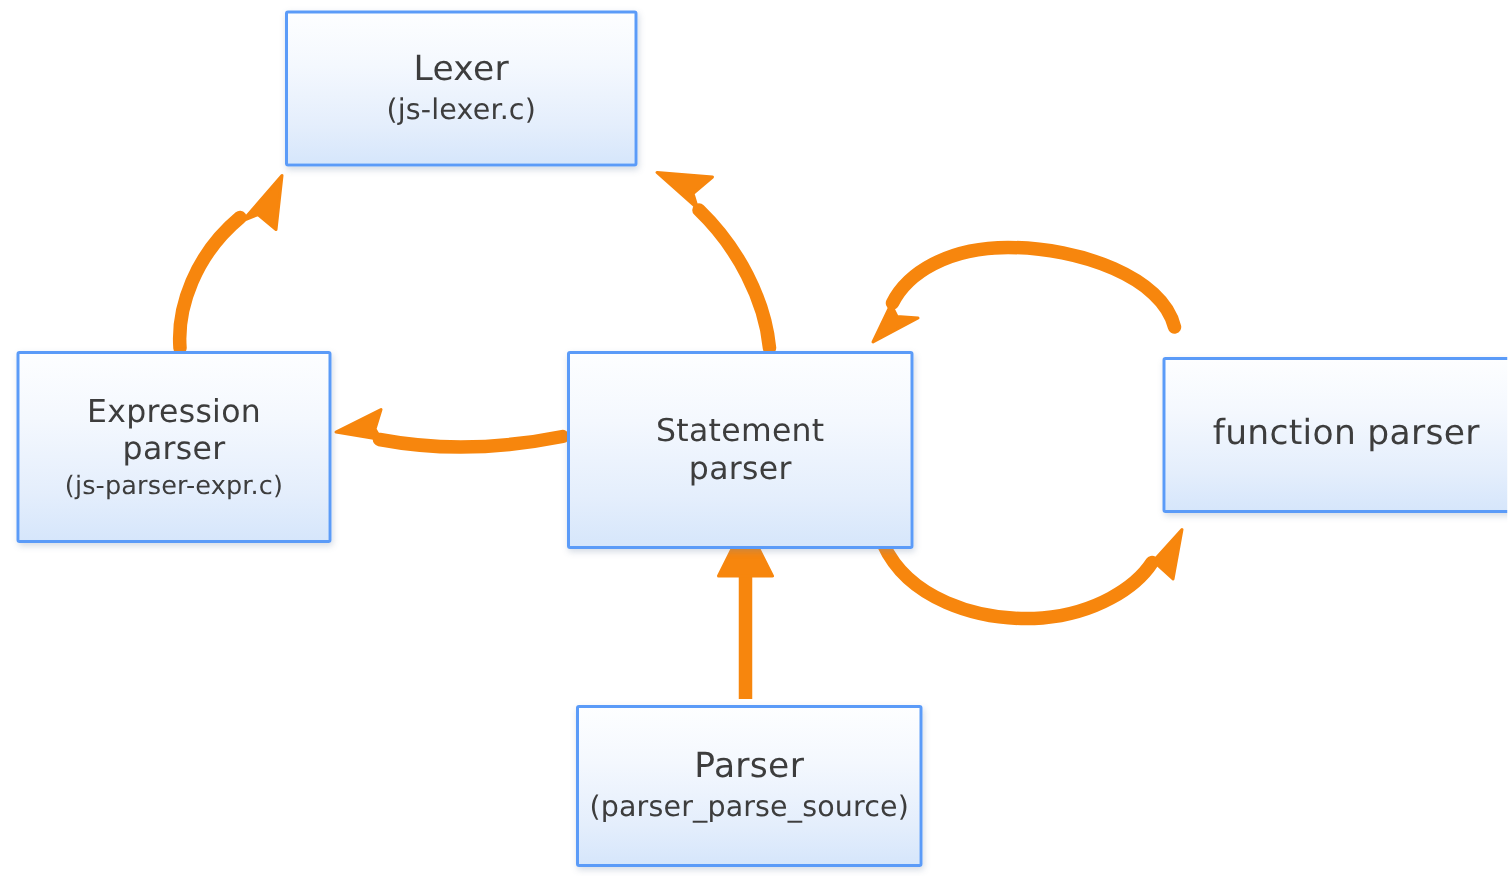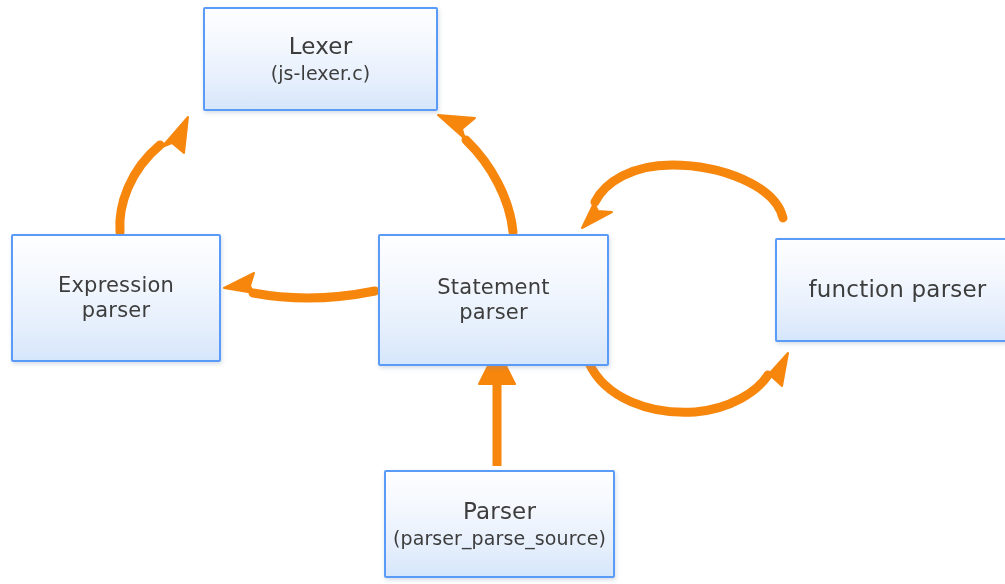--- a/index.html
+++ b/index.html
@@ -86,28 +86,29 @@
       <path d="M 589,363 C 605,398 650,415 695,412 C 730,409 757,392 768,375" fill="none" stroke="#f7860d" stroke-width="9" stroke-linecap="round"></path>
       <path d="M 769,374 L 788,353 L 782,386 L 771,376 Z" fill="#f7860d" stroke="#f7860d" stroke-width="2" stroke-linejoin="round"></path>
     </g>
 
     <g>
       <path d="M 497,466 L 497,378" fill="none" stroke="#f7860d" stroke-width="9" stroke-linecap="butt"></path>
       <path d="M 497,348 L 515,384 L 479,384 Z" fill="#f7860d" stroke="#f7860d" stroke-width="2" stroke-linejoin="round"></path>
     </g>
   </svg>
 
-  <div class="node" style="left:203px; top:7px; width:235px; height:104px;">
+  <div class="node" style="left:190px; top:7px; width:235px; height:104px;">
     <div class="title">Lexer</div>
     <div class="sub">(js-lexer.c)</div>
   </div>
 
   <div class="node small" style="left:11px; top:234px; width:210px; height:128px;">
     <div class="title">Expression</div>
     <div class="title">parser</div>
+    <div class="sub">(js-parser-expr.c)</div>
   </div>
 
   <div class="node small" style="left:378px; top:234px; width:231px; height:132px;">
     <div class="title">Statement</div>
     <div class="title">parser</div>
   </div>
 
   <div class="node" style="left:775px; top:238px; width:245px; height:104px;">
     <div class="title">function parser</div>
   </div>

